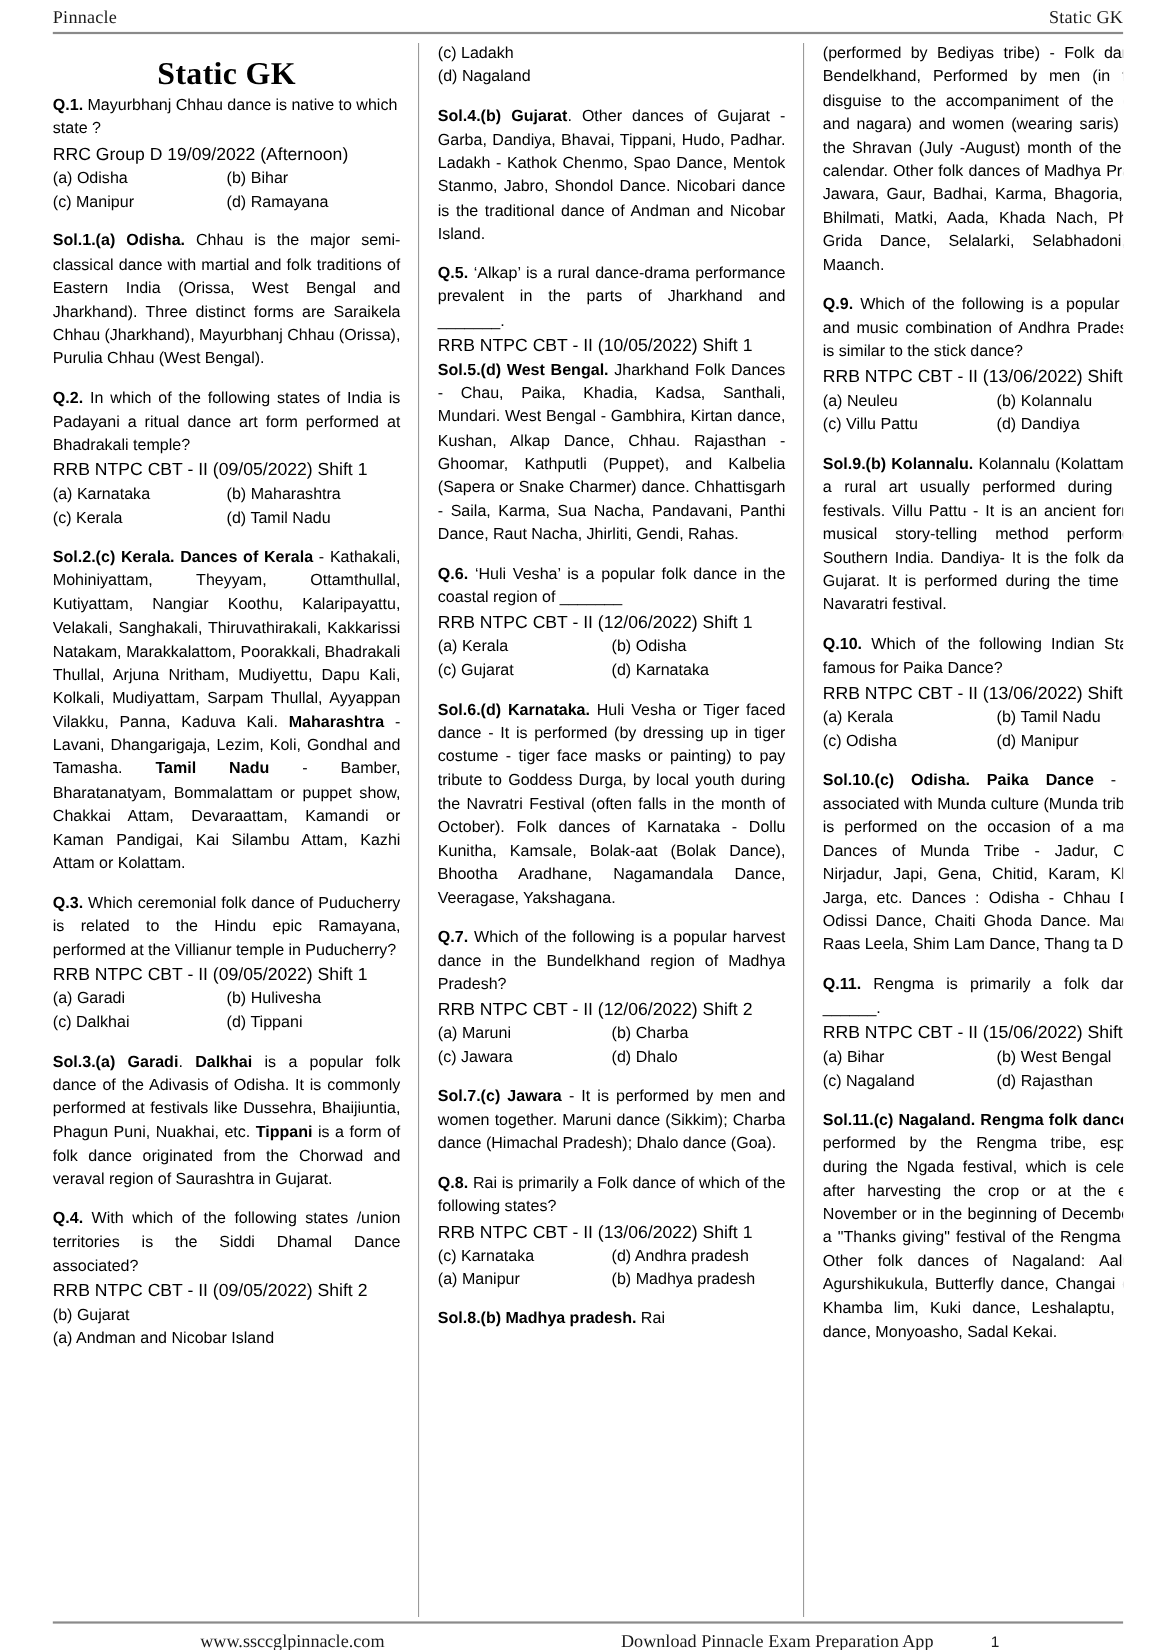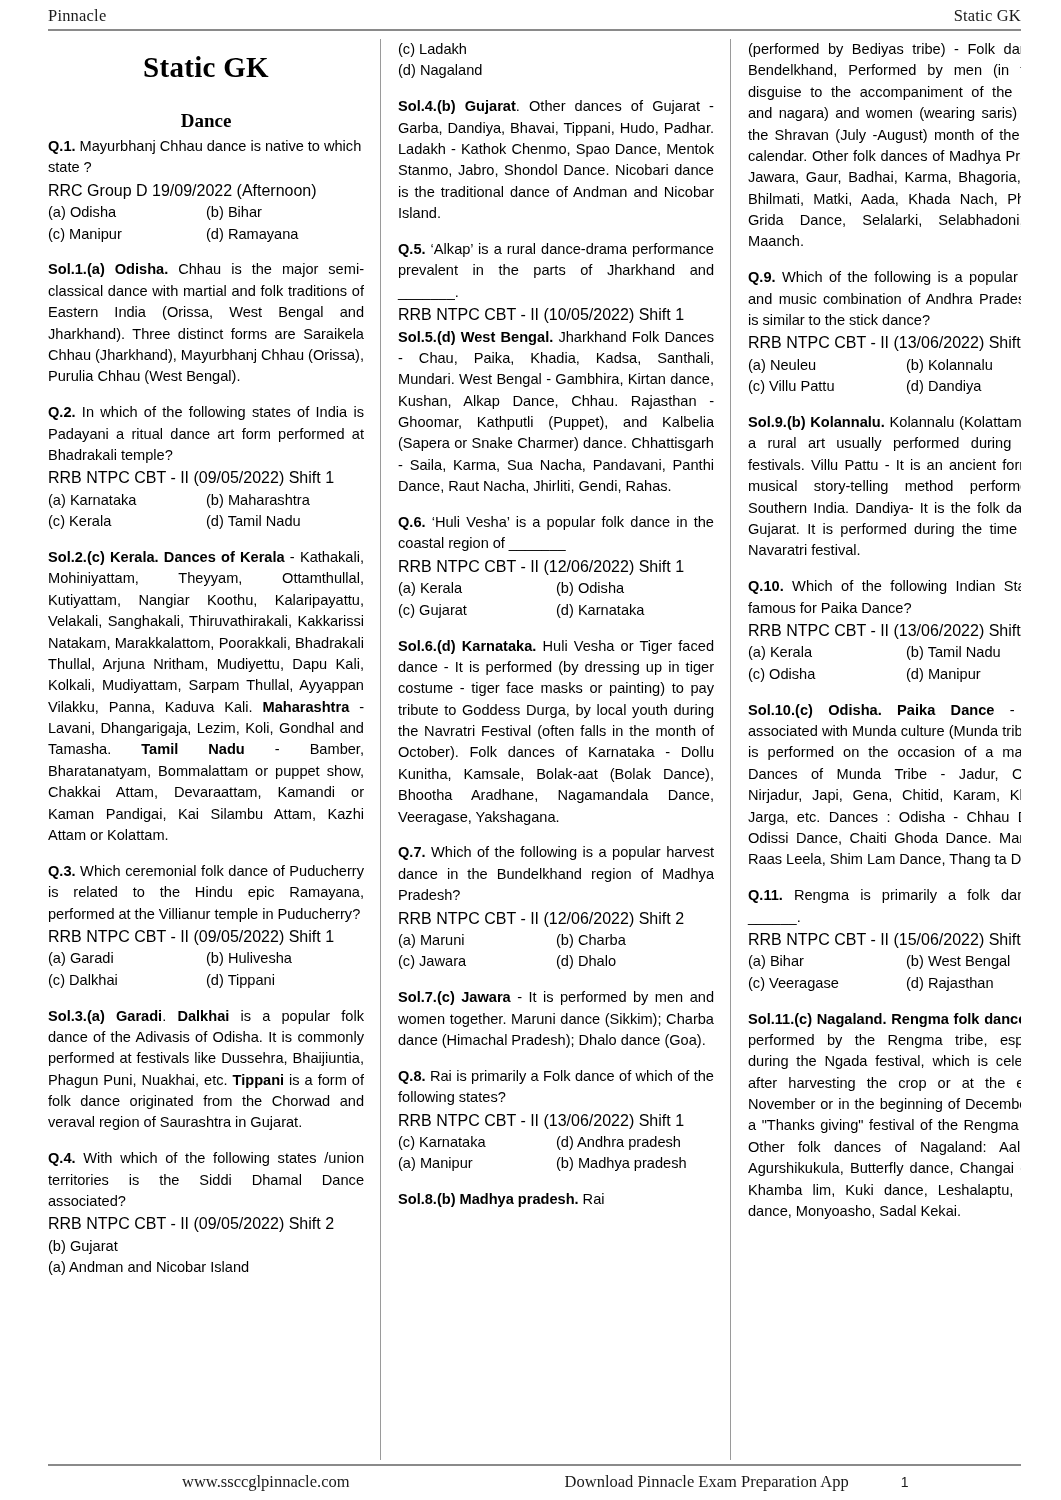--- a/index.html
+++ b/index.html
@@ -112,21 +112,21 @@
     border-top: 2.2px solid #8a8a8a;
     margin-top: 4px;
   }
   .run-foot {
     font-family: "Liberation Serif", serif;
     font-size: 16.5px;
     color: #1a1a1a;
     padding-top: 6px;
     display: flex;
     align-items: baseline;
-    height: 34px;
+    height: 24px;
     box-sizing: border-box;
   }
   .foot-site { margin-left: 134px; }
   .foot-app  { margin-left: 215px; }
   .foot-pg   { margin-left: 52px; font-family: "Liberation Sans", sans-serif; font-size: 14px; }
 </style>
 </head>
 <body>
 
 <div class="page">
@@ -135,21 +135,20 @@
     <span>Pinnacle</span>
     <span>Static GK</span>
   </div>
   <div class="head-rule"></div>
 
   <div class="cols">
 
     <div class="col left">
 
       <div class="doc-title">Static GK</div>
-      <div class="sec-title">Dance</div>
 
       <p class="blk tight nojust">
         <span class="lbl">Q.1.</span><span> Mayurbhanj Chhau dance is native to which state ?</span>
       </p>
       <p class="src">RRC Group D 19/09/2022 (Afternoon)</p>
       <div class="opts">
         <div class="optrow">
           <span class="opt">(a) Odisha</span>
           <span class="opt">(b) Bihar</span>
         </div>
@@ -344,21 +343,21 @@
       <p class="blk tight">
         <span class="lbl">Q.11.</span><span> Rengma is primarily a folk dance of ______.</span>
       </p>
       <p class="src">RRB NTPC CBT - II (15/06/2022) Shift 1</p>
       <div class="opts">
         <div class="optrow">
           <span class="opt">(a) Bihar</span>
           <span class="opt">(b) West Bengal</span>
         </div>
         <div class="optrow">
-          <span class="opt">(c) Veeragase</span>
+          <span class="opt">(c) Nagaland</span>
           <span class="opt">(d) Rajasthan</span>
         </div>
       </div>
 
       <p class="blk">
         <span class="lbl">Sol.11.(c) Nagaland. Rengma folk dance</span><span> -  It is performed by the Rengma tribe, especially during the Ngada festival, which is celebrated after harvesting the crop or at the end of November or in the beginning of December. It is a "Thanks giving" festival of the Rengma tribes. Other folk dances of Nagaland: Aaluyattu, Agurshikukula, Butterfly dance, Changai dance, Khamba lim, Kuki dance, Leshalaptu, Mayur dance, Monyoasho, Sadal Kekai.</span>
       </p>
 
     </div>
   </div>

